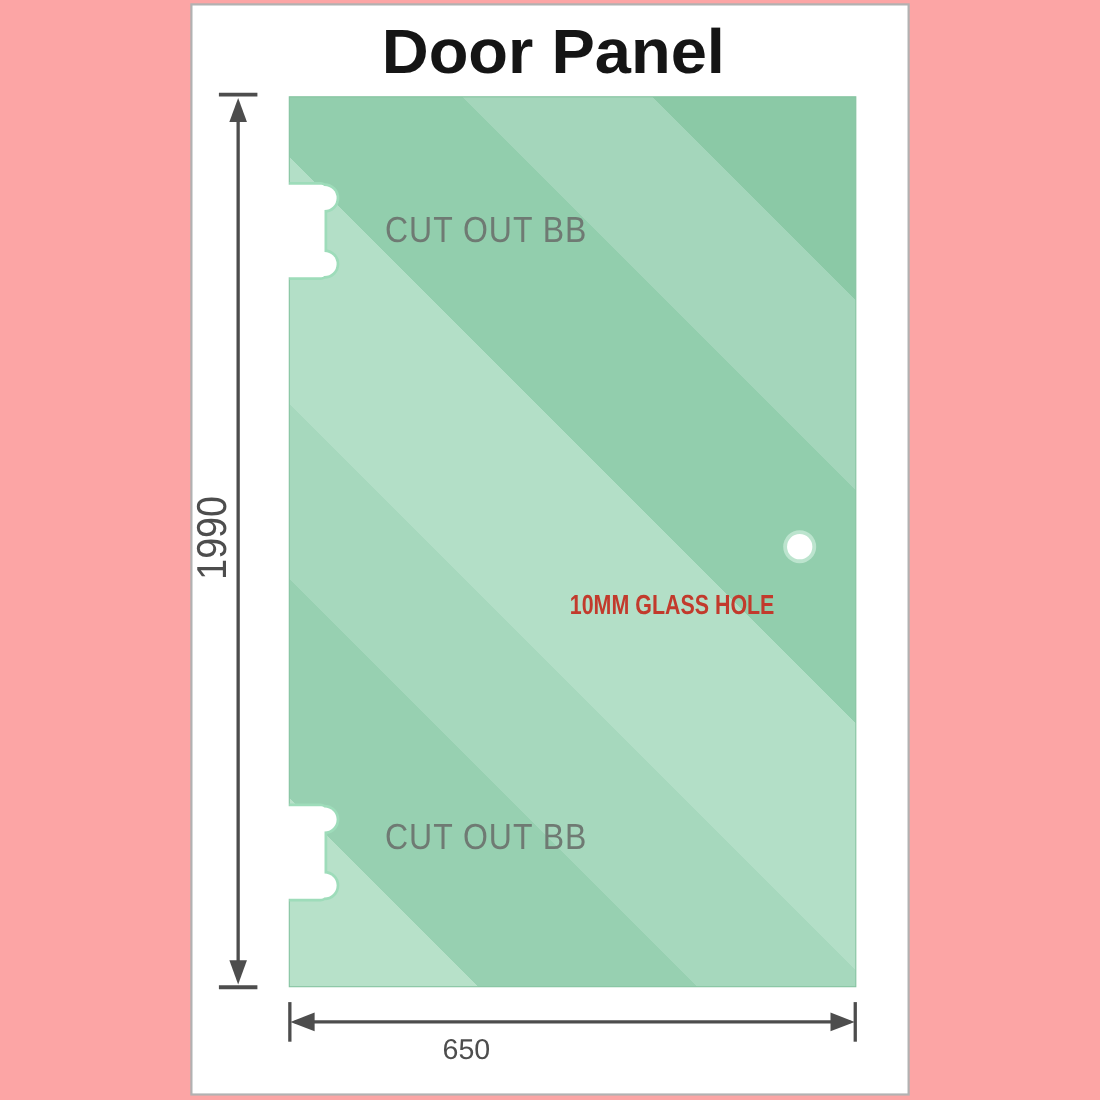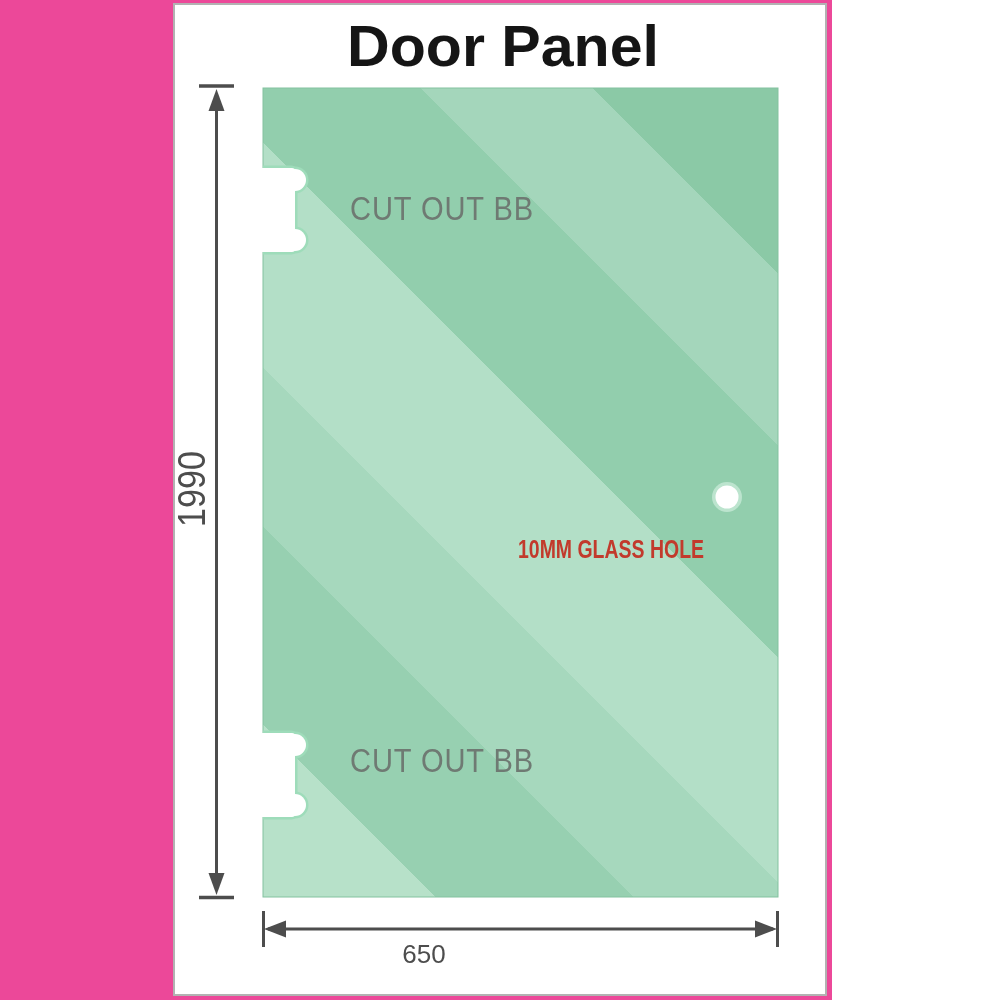--- a/index.html
+++ b/index.html
@@ -1,20 +1,20 @@
 <!DOCTYPE html>
 <html><head>
 <meta charset="utf-8">
 <style>
   html, body { margin: 0; padding: 0; background: #ffffff; }
   .canvas {
     position: relative;
-    width: 832px;
+    width: 1000px;
     height: 1000px;
-    background: #ec4899;
+    background: #fca5a5;
     font-family: "Liberation Sans", sans-serif;
     overflow: hidden;
   }
   svg { display: block; }
   text { font-family: "Liberation Sans", sans-serif; }
   .title-text { font-weight: bold; }
   .hole-text  { font-weight: bold; }
   .cutout-text { letter-spacing: 1px; }
 </style>
 </head>

